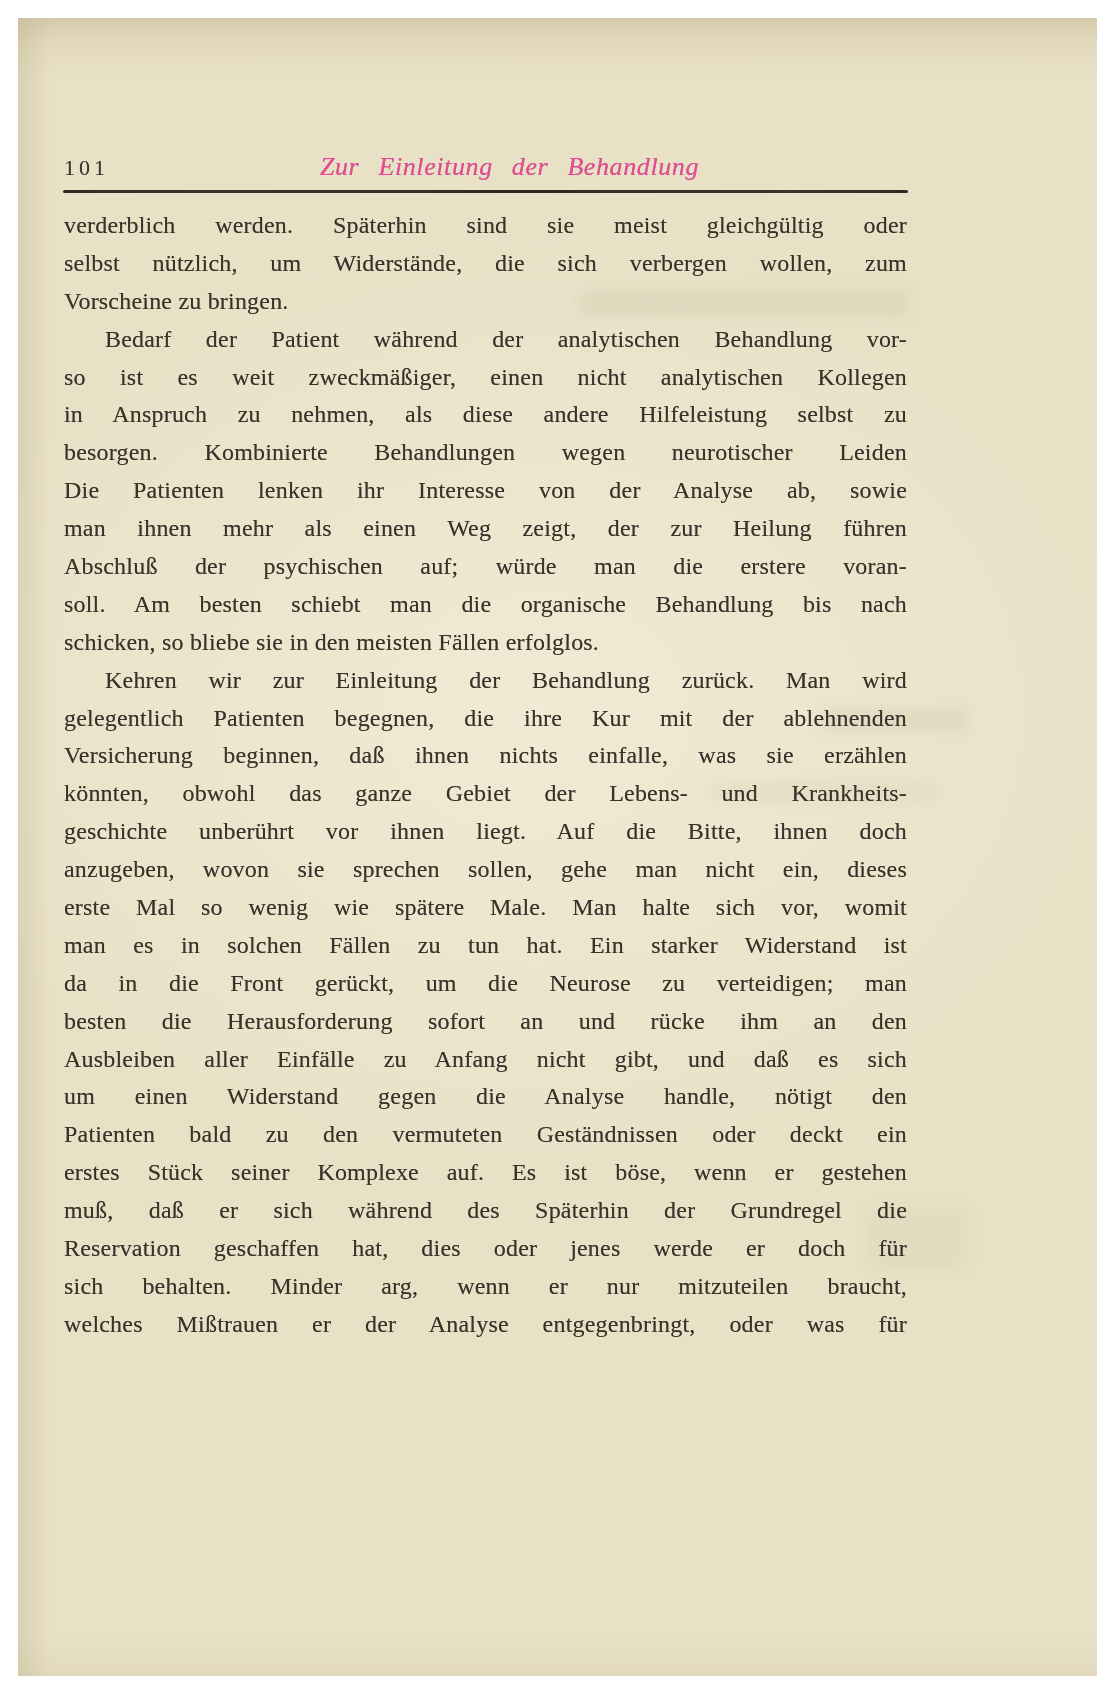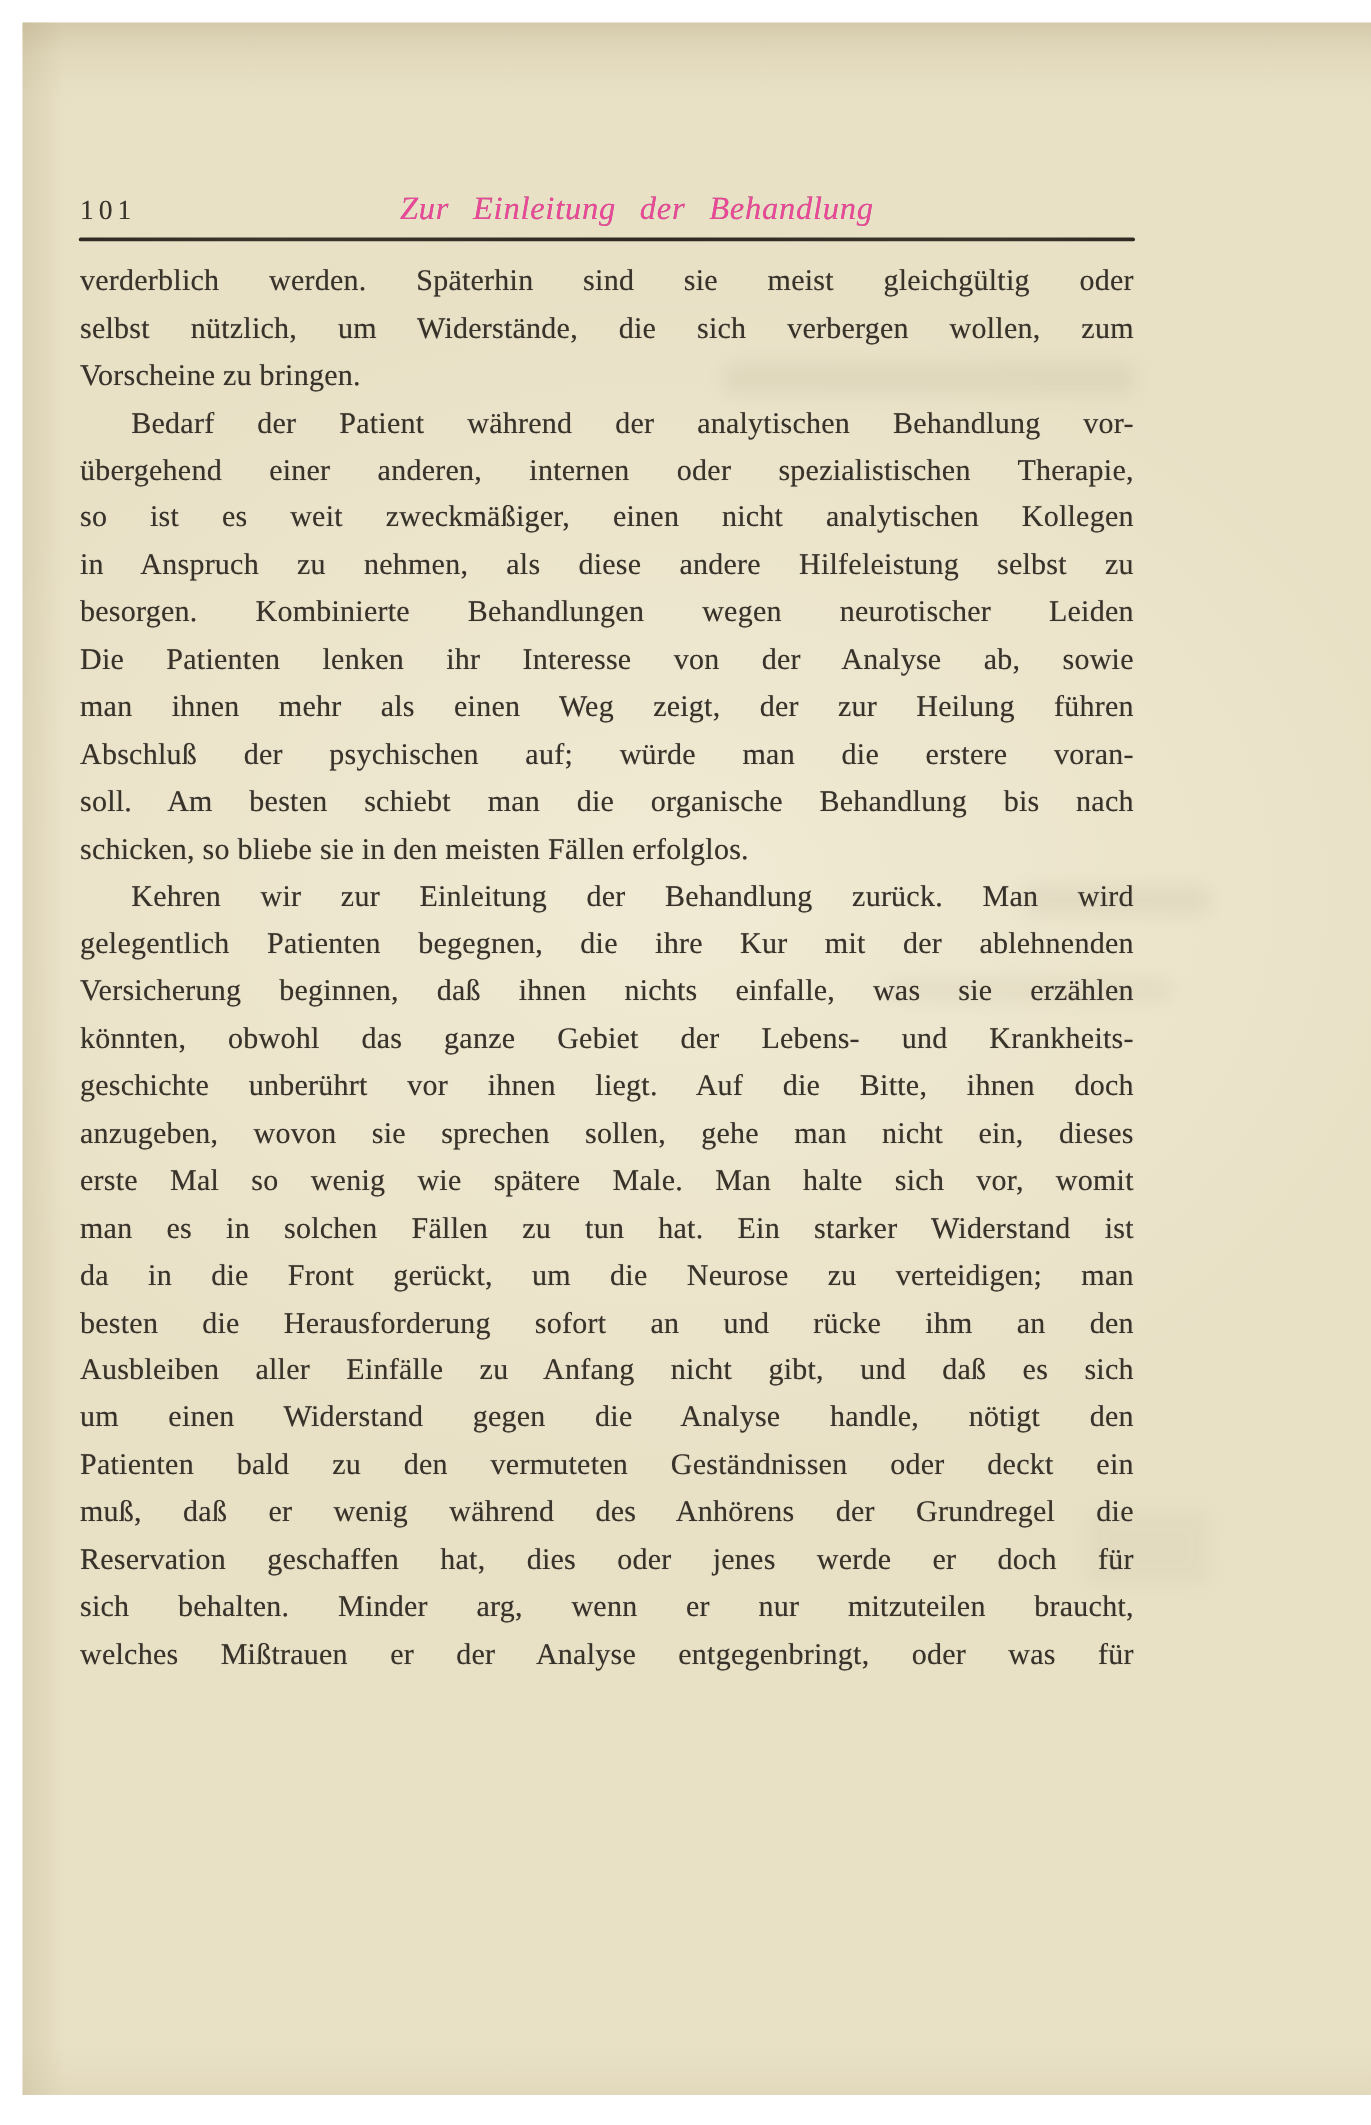--- a/index.html
+++ b/index.html
@@ -110,21 +110,20 @@
 
 <div class="page-number">101</div>
 
 <div class="head-rule"></div>
 
 <div class="body-text">
     <div class="line">verderblich werden. Späterhin sind sie meist gleichgültig oder</div>
     <div class="line">selbst nützlich, um Widerstände, die sich verbergen wollen, zum</div>
     <div class="line para-end">Vorscheine zu bringen.</div>
     <div class="line indent">Bedarf der Patient während der analytischen Behandlung vor-</div>
-    <div class="line">übergehend einer anderen, internen oder spezialistischen Therapie,</div>
     <div class="line">so ist es weit zweckmäßiger, einen nicht analytischen Kollegen</div>
     <div class="line">in Anspruch zu nehmen, als diese andere Hilfeleistung selbst zu</div>
     <div class="line">besorgen. Kombinierte Behandlungen wegen neurotischer Leiden</div>
     <div class="line">Die Patienten lenken ihr Interesse von der Analyse ab, sowie</div>
     <div class="line">man ihnen mehr als einen Weg zeigt, der zur Heilung führen</div>
     <div class="line">Abschluß der psychischen auf; würde man die erstere voran-</div>
     <div class="line">soll. Am besten schiebt man die organische Behandlung bis nach</div>
     <div class="line para-end">schicken, so bliebe sie in den meisten Fällen erfolglos.</div>
     <div class="line indent">Kehren wir zur Einleitung der Behandlung zurück. Man wird</div>
     <div class="line">gelegentlich Patienten begegnen, die ihre Kur mit der ablehnenden</div>
@@ -132,17 +131,18 @@
     <div class="line">könnten, obwohl das ganze Gebiet der Lebens- und Krankheits-</div>
     <div class="line">geschichte unberührt vor ihnen liegt. Auf die Bitte, ihnen doch</div>
     <div class="line">anzugeben, wovon sie sprechen sollen, gehe man nicht ein, dieses</div>
     <div class="line">erste Mal so wenig wie spätere Male. Man halte sich vor, womit</div>
     <div class="line">man es in solchen Fällen zu tun hat. Ein starker Widerstand ist</div>
     <div class="line">da in die Front gerückt, um die Neurose zu verteidigen; man</div>
     <div class="line">besten die Herausforderung sofort an und rücke ihm an den</div>
     <div class="line">Ausbleiben aller Einfälle zu Anfang nicht gibt, und daß es sich</div>
     <div class="line">um einen Widerstand gegen die Analyse handle, nötigt den</div>
     <div class="line">Patienten bald zu den vermuteten Geständnissen oder deckt ein</div>
-    <div class="line">muß, daß er wenig während des Anhörens der Grundregel die</div>
+    <div class="line">erstes Stück seiner Komplexe auf. Es ist böse, wenn er gestehen</div>
+    <div class="line">muß, daß er sich während des Späterhin der Grundregel die</div>
     <div class="line">Reservation geschaffen hat, dies oder jenes werde er doch für</div>
     <div class="line">sich behalten. Minder arg, wenn er nur mitzuteilen braucht,</div>
     <div class="line">welches Mißtrauen er der Analyse entgegenbringt, oder was für</div>
   </div>
 
 </body></html>

